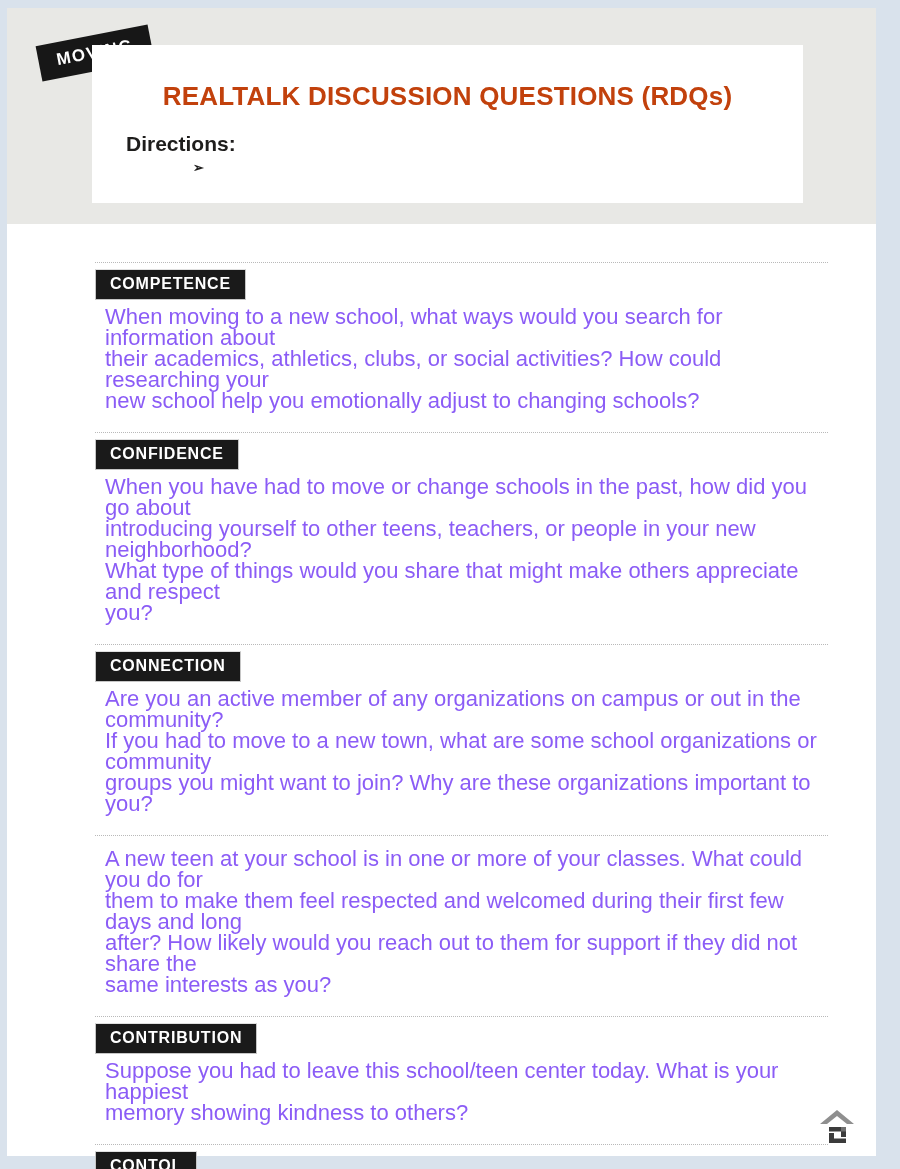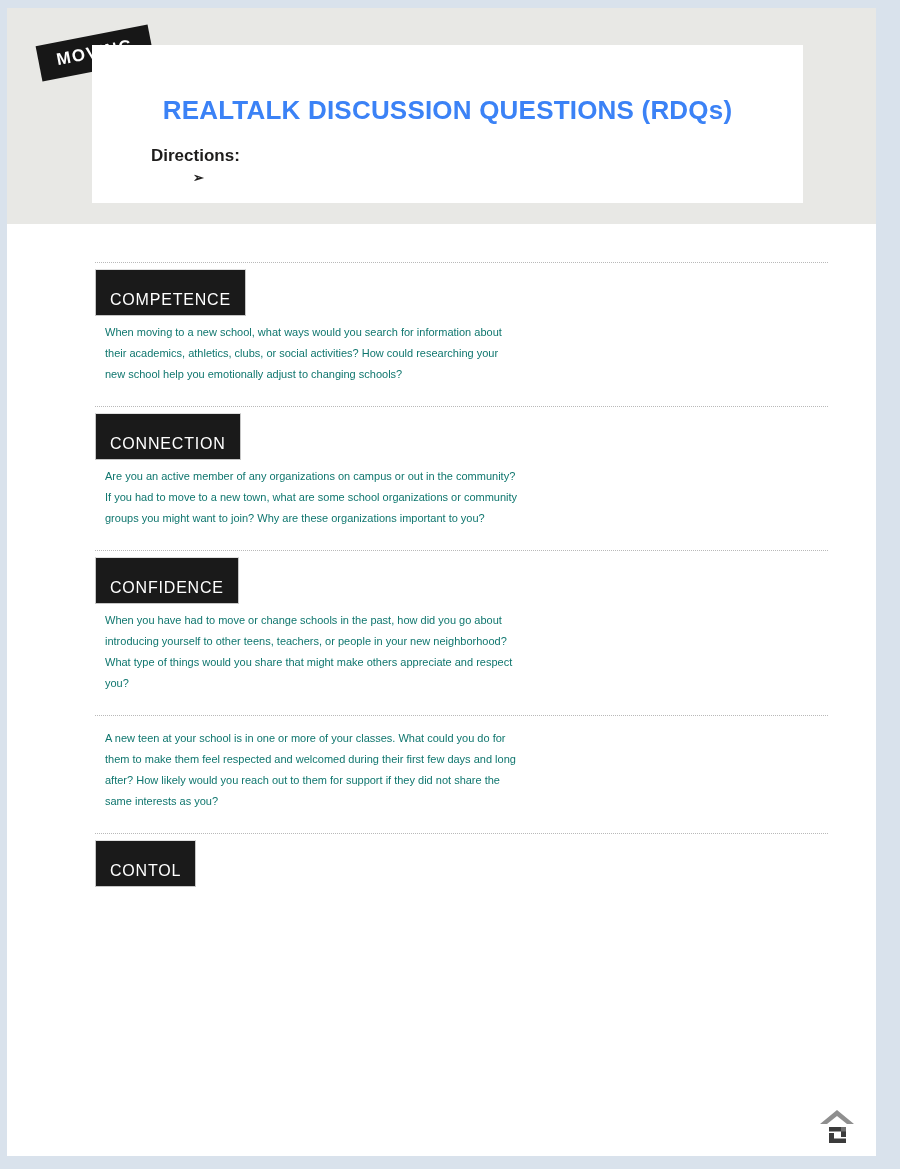--- a/index.html
+++ b/index.html
@@ -24,30 +24,30 @@
     background: #e8e8e5;
   }
   .header-card {
     position: absolute;
     left: 85px; top: 37px;
     width: 711px; height: 158px;
     background: #ffffff;
   }
   .page-title {
     margin: 0;
-    padding-top: 50px;
+    padding-top: 36px;
     text-align: center;
     font-size: 26px;
     font-weight: bold;
     letter-spacing: 0.2px;
-    color: #3b82f6;
+    color: #c2410c;
   }
   .dir-label {
-    margin: 20px 0 4px 59px;
-    font-size: 17px;
+    margin: 20px 0 4px 34px;
+    font-size: 21px;
     font-weight: bold;
     color: #1e1d1c;
   }
   .dir-bullet {
     margin-left: 101px;
     font-size: 13.5px;
     font-weight: bold;
     color: #1e1d1c;
     display: flex;
     align-items: baseline;
@@ -82,33 +82,33 @@
   }
   .section {
     margin: 0 48px 21px 88px;
     border-top: 1px dotted #b9b9b9;
     padding-top: 6px;
   }
   .badge {
     display: inline-block;
     background: #1a1a1a;
     color: #ffffff;
-    font-weight: normal;
+    font-weight: bold;
     font-size: 16px;
     letter-spacing: 0.8px;
-    padding: 21px 14px 6px 14px;
+    padding: 5px 14px 6px 14px;
     border: 1px solid #c6c6c6;
     border-top-color: #e0e0e0;
   }
   .section p {
     margin: 6px 0 0 10px;
-    font-size: 11px;
+    font-size: 22px;
     line-height: 21px;
     white-space: pre-line;
-    color: #0f766e;
+    color: #8b5cf6;
   }
   
   .footer-logo {
     position: absolute;
     right: 20px; bottom: 12px;
     width: 38px; height: 36px;
   }
 </style>
 </head>
 <body>
@@ -126,31 +126,33 @@
         <span class="arrow-glyph">➢</span>
       </div>
     </div>
   </div>
 
   <div class="content">
     <div class="sections-wrap" id="sections">
         <div class="section"><div class="badge"><span>COMPETENCE</span></div><p>When moving to a new school, what ways would you search for information about
 their academics, athletics, clubs, or social activities? How could researching your
 new school help you emotionally adjust to changing schools?</p></div>
-        <div class="section"><div class="badge"><span>CONNECTION</span></div><p>Are you an active member of any organizations on campus or out in the community?
-If you had to move to a new town, what are some school organizations or community
-groups you might want to join? Why are these organizations important to you?</p></div>
         <div class="section"><div class="badge"><span>CONFIDENCE</span></div><p>When you have had to move or change schools in the past, how did you go about
 introducing yourself to other teens, teachers, or people in your new neighborhood?
 What type of things would you share that might make others appreciate and respect
 you?</p></div>
+        <div class="section"><div class="badge"><span>CONNECTION</span></div><p>Are you an active member of any organizations on campus or out in the community?
+If you had to move to a new town, what are some school organizations or community
+groups you might want to join? Why are these organizations important to you?</p></div>
         <div class="section"><p>A new teen at your school is in one or more of your classes. What could you do for
 them to make them feel respected and welcomed during their first few days and long
 after? How likely would you reach out to them for support if they did not share the
 same interests as you?</p></div>
+        <div class="section"><div class="badge"><span>CONTRIBUTION</span></div><p>Suppose you had to leave this school/teen center today. What is your happiest
+memory showing kindness to others?</p></div>
         <div class="section"><div class="badge"><span>CONTOL</span></div></div>
       </div>
 
     <div class="footer-logo">
       <svg viewBox="0 0 38 36" width="38" height="36" aria-hidden="true">
 
         <polygon points="2,16 19,2 36,16 29,16 19,8 9,16" fill="#8f8f8f"></polygon>
 
         <path d="M11,19 h17 v10 h-5 v-5.5 h-12 z" fill="#3b3b3b"></path>
         <path d="M28,35 h-17 v-10 h5 v5.5 h12 z" fill="#3b3b3b"></path>

